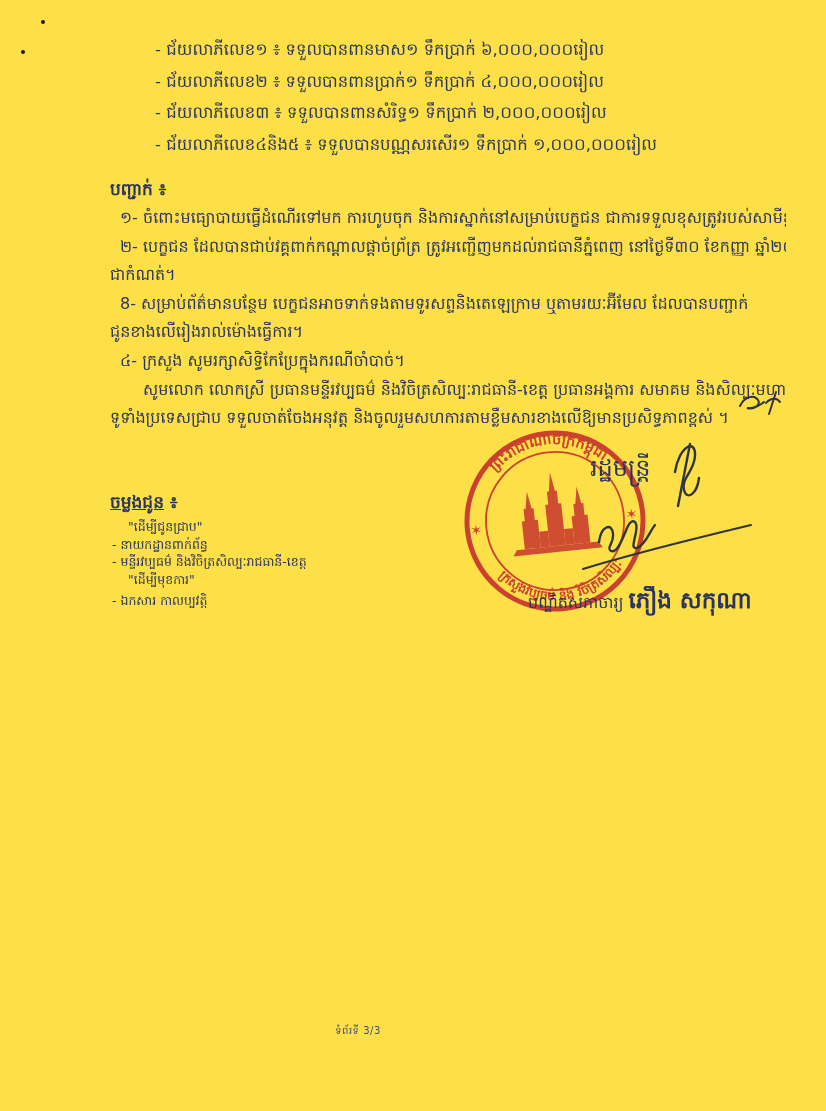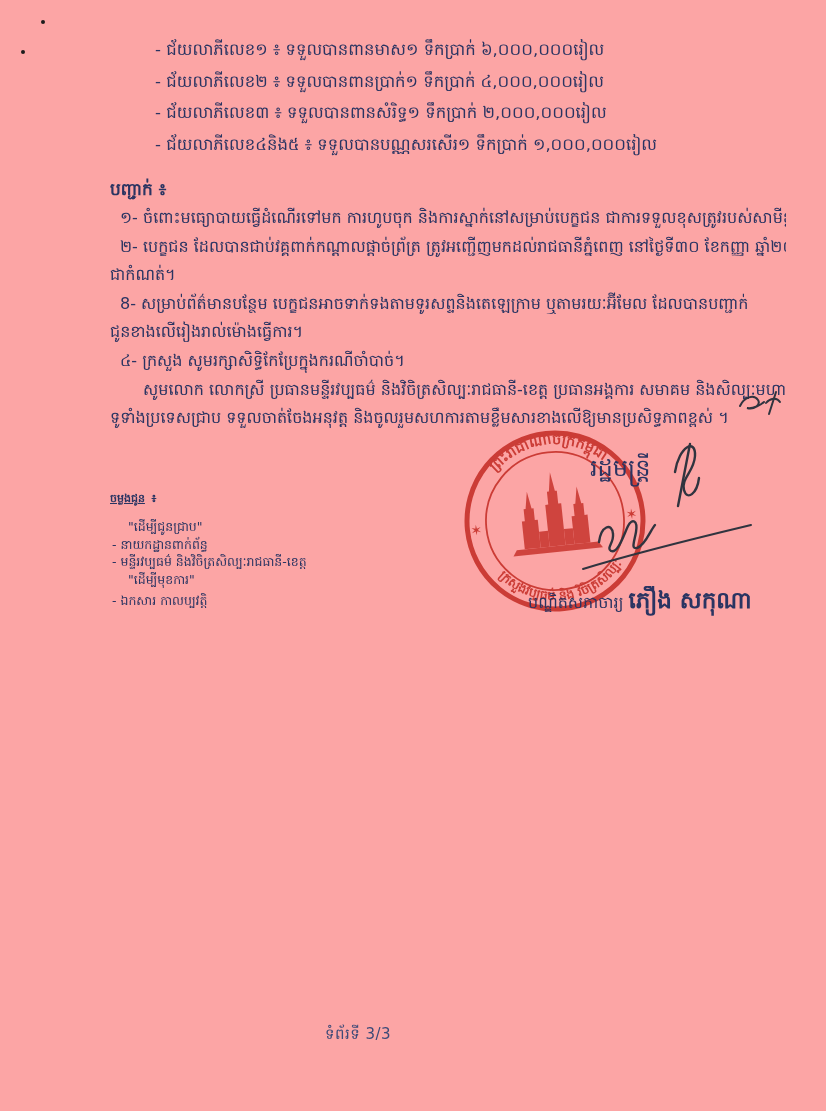--- a/index.html
+++ b/index.html
@@ -1,19 +1,19 @@
 <!DOCTYPE html>
 <html><head>
 <meta charset="utf-8">
 <style>
   html,body{margin:0;padding:0;}
   .page{
     position:relative;
     width:826px;height:1111px;
-    background:#fca5a5;
+    background:#fde047;
     overflow:hidden;
     font-family:"DejaVu Sans", sans-serif;
     color:#2a3462;
   }
   .k{white-space:nowrap;overflow:hidden;}
   .speck{position:absolute;width:4px;height:4px;border-radius:50%;background:#1c1c1c;}
   .speck1{left:41px;top:20px;}
   .speck2{left:21px;top:50px;}
 
   .prize-list{position:absolute;left:155px;top:34px;width:630px;font-size:16.5px;line-height:31.5px;font-weight:500;}
@@ -24,28 +24,28 @@
   .ind-first{padding-left:33px;}
 
   .initials-svg{position:absolute;left:735px;top:388px;}
 
   .stamp-wrap{position:absolute;left:462px;top:428px;width:186px;height:186px;transform:rotate(-6deg);opacity:.93;}
   .minister-title{position:absolute;left:590px;top:453px;font-size:24px;font-weight:normal;color:#2a3462;}
   .signature-svg{position:absolute;left:555px;top:430px;}
   .signer-line{position:absolute;left:528px;top:586px;width:260px;font-size:16px;}
   .signer-name{font-weight:bold;font-size:23px;}
 
-  .cc-heading{position:absolute;left:110px;top:491px;font-size:11px;font-weight:bold;font-family:Liberation Mono, monospace;}
+  .cc-heading{position:absolute;left:110px;top:491px;font-size:17px;font-weight:bold;}
   .cc-heading .u{text-decoration:underline;}
   .cc-list{position:absolute;left:112px;top:518px;width:300px;font-size:12.5px;line-height:17.5px;font-weight:500;}
   .cc-item{white-space:nowrap;}
   .cc-indent{padding-left:16px;}
   .cc-gap{margin-top:4px;}
 
-  .footer{position:absolute;left:0;top:1024px;width:716px;text-align:center;font-size:15px;color:#3d4a78;letter-spacing:.5px;}
+  .footer{position:absolute;left:0;top:1024px;width:716px;text-align:center;font-size:10px;color:#3d4a78;letter-spacing:.5px;}
 </style>
 </head>
 <body>
 
 <div class="page">
 
   <div class="speck speck1"></div>
   <div class="speck speck2"></div>
 
   <div class="prize-list">

